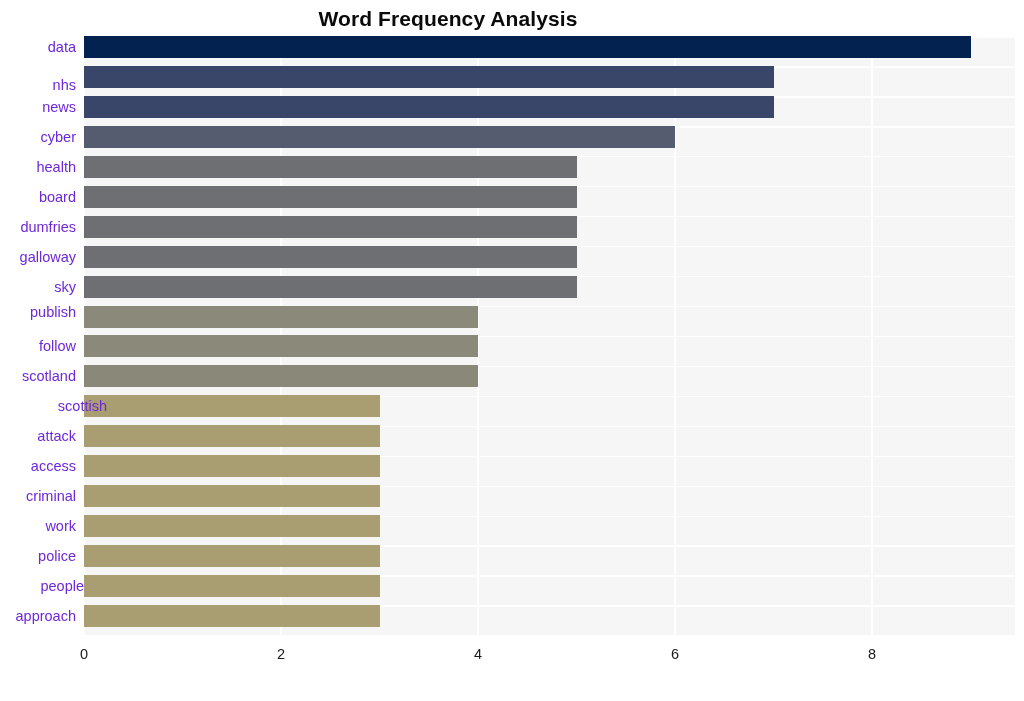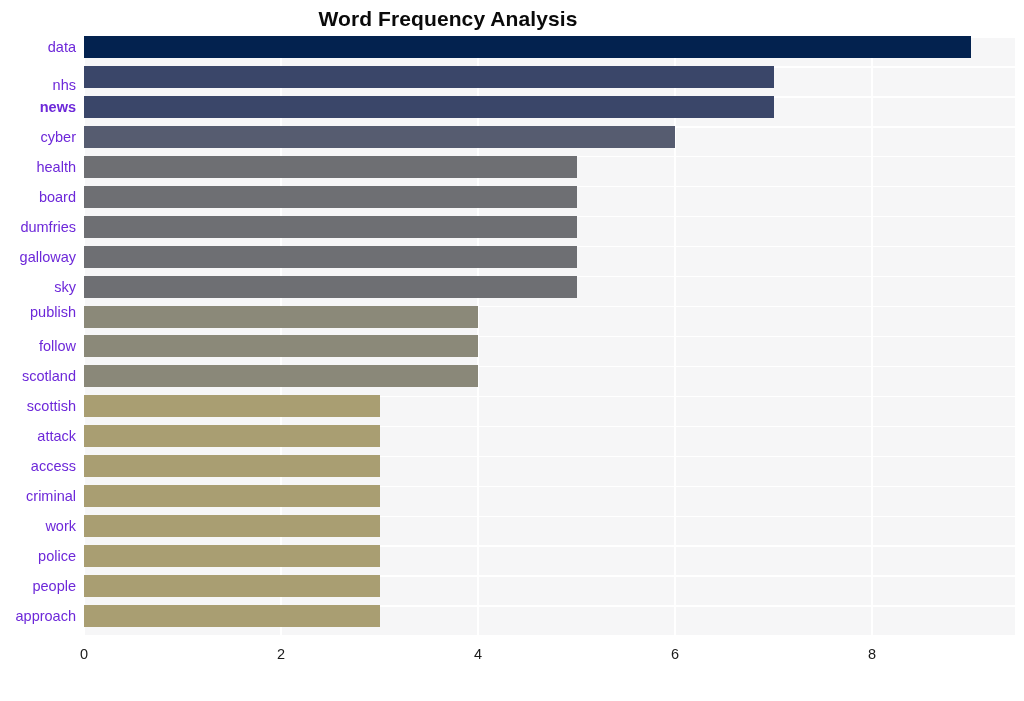--- a/index.html
+++ b/index.html
@@ -171,37 +171,37 @@
         <div class="bar" title="work: 3" style="width: 295.556px; top: 478.175px; background: rgb(169, 158, 114);"></div>
         <div class="bar" title="police: 3" style="width: 295.556px; top: 508.125px; background: rgb(169, 158, 114);"></div>
         <div class="bar" title="people: 3" style="width: 295.556px; top: 538.075px; background: rgb(169, 158, 114);"></div>
         <div class="bar" title="approach: 3" style="width: 295.556px; top: 568.025px; background: rgb(169, 158, 114);"></div>
       </div>
   </div>
 
   <div id="ytick-layer">
       <div class="ytick-label" style="top: 1.975px;">data</div>
       <div class="ytick-label" style="top: 40px;">nhs</div>
-      <div class="ytick-label" style="top: 61.875px; font-weight: bold;">news</div>
+      <div class="ytick-label" style="top: 61.875px;">news</div>
       <div class="ytick-label" style="top: 91.825px;">cyber</div>
       <div class="ytick-label" style="top: 121.775px;">health</div>
       <div class="ytick-label" style="top: 151.725px;">board</div>
       <div class="ytick-label" style="top: 181.675px;">dumfries</div>
       <div class="ytick-label" style="top: 211.625px;">galloway</div>
       <div class="ytick-label" style="top: 241.575px;">sky</div>
       <div class="ytick-label" style="top: 267px;">publish</div>
       <div class="ytick-label" style="top: 301.475px;">follow</div>
       <div class="ytick-label" style="top: 331.425px;">scotland</div>
-      <div class="ytick-label" style="top: 361.375px;">scottish</div>
+      <div class="ytick-label" style="top: 361.375px; padding-left: 31px;">scottish</div>
       <div class="ytick-label" style="top: 391.325px;">attack</div>
       <div class="ytick-label" style="top: 421.275px;">access</div>
       <div class="ytick-label" style="top: 451.225px;">criminal</div>
       <div class="ytick-label" style="top: 481.175px;">work</div>
       <div class="ytick-label" style="top: 511.125px;">police</div>
-      <div class="ytick-label" style="top: 541.075px;">people</div>
+      <div class="ytick-label" style="top: 541.075px; margin-left: 8px;">people</div>
       <div class="ytick-label" style="top: 571.025px;">approach</div>
     </div>
 
   <div id="xtick-layer">
       <div class="xtick-label" style="left: 0px;">0</div>
       <div class="xtick-label" style="left: 197.037px;">2</div>
       <div class="xtick-label" style="left: 394.074px;">4</div>
       <div class="xtick-label" style="left: 591.111px;">6</div>
       <div class="xtick-label" style="left: 788.148px;">8</div>
     </div>

